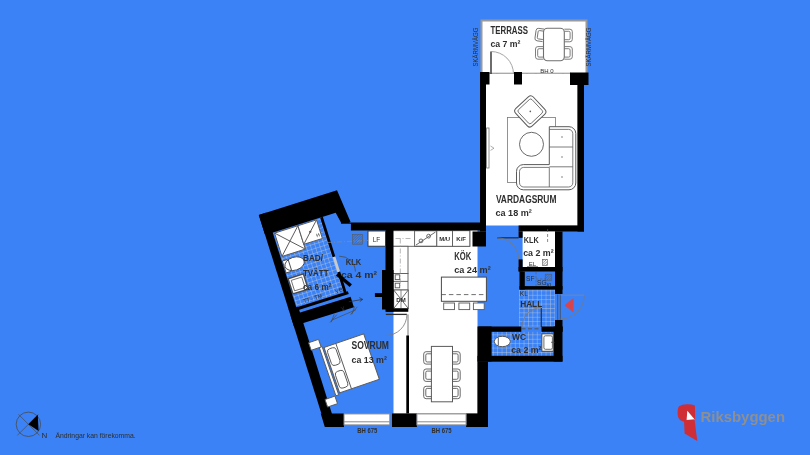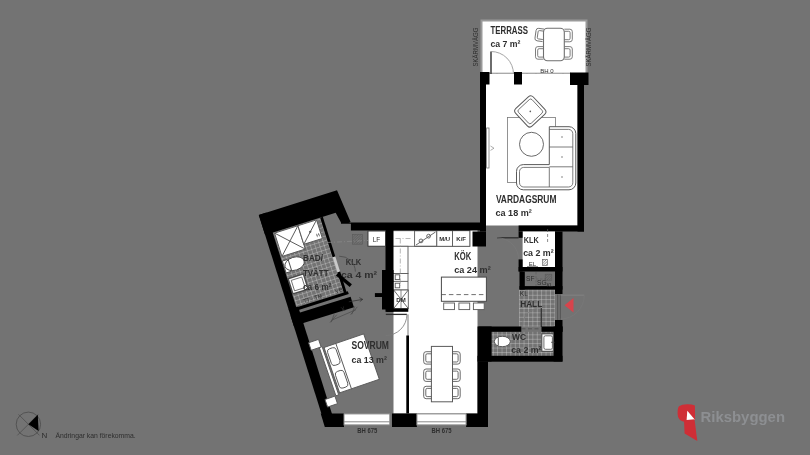--- a/index.html
+++ b/index.html
@@ -1,16 +1,16 @@
 <!DOCTYPE html>
 <html><head>
 <meta charset="utf-8">
 <style>
   html,body{margin:0;padding:0;background:#fff;}
-  #page{width:810px;height:455px;position:relative;background:#737373;overflow:hidden;}
+  #page{width:810px;height:455px;position:relative;background:#3b82f6;overflow:hidden;}
   svg{position:absolute;left:0;top:0;}
   text{font-family:"Liberation Sans",sans-serif;}
 </style>
 </head>
 <body>
 <div id="page">
 <svg width="810" height="455" viewBox="0 0 810 455" fill="#2e2e2e">
 <defs>
   <pattern id="tile" width="4.4" height="4.4" patternUnits="userSpaceOnUse">
     <path d="M4.4 0H0V4.4" fill="none" stroke="#cdcdcd" stroke-width="0.75"></path>

